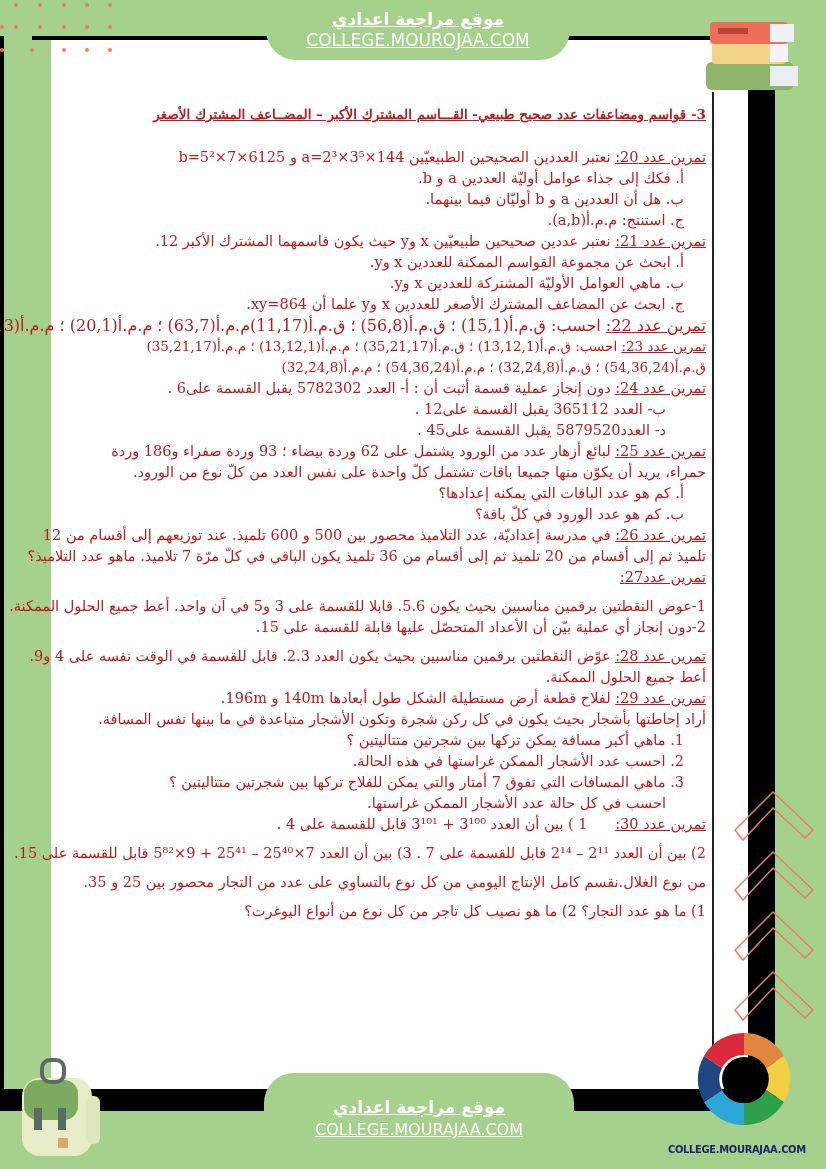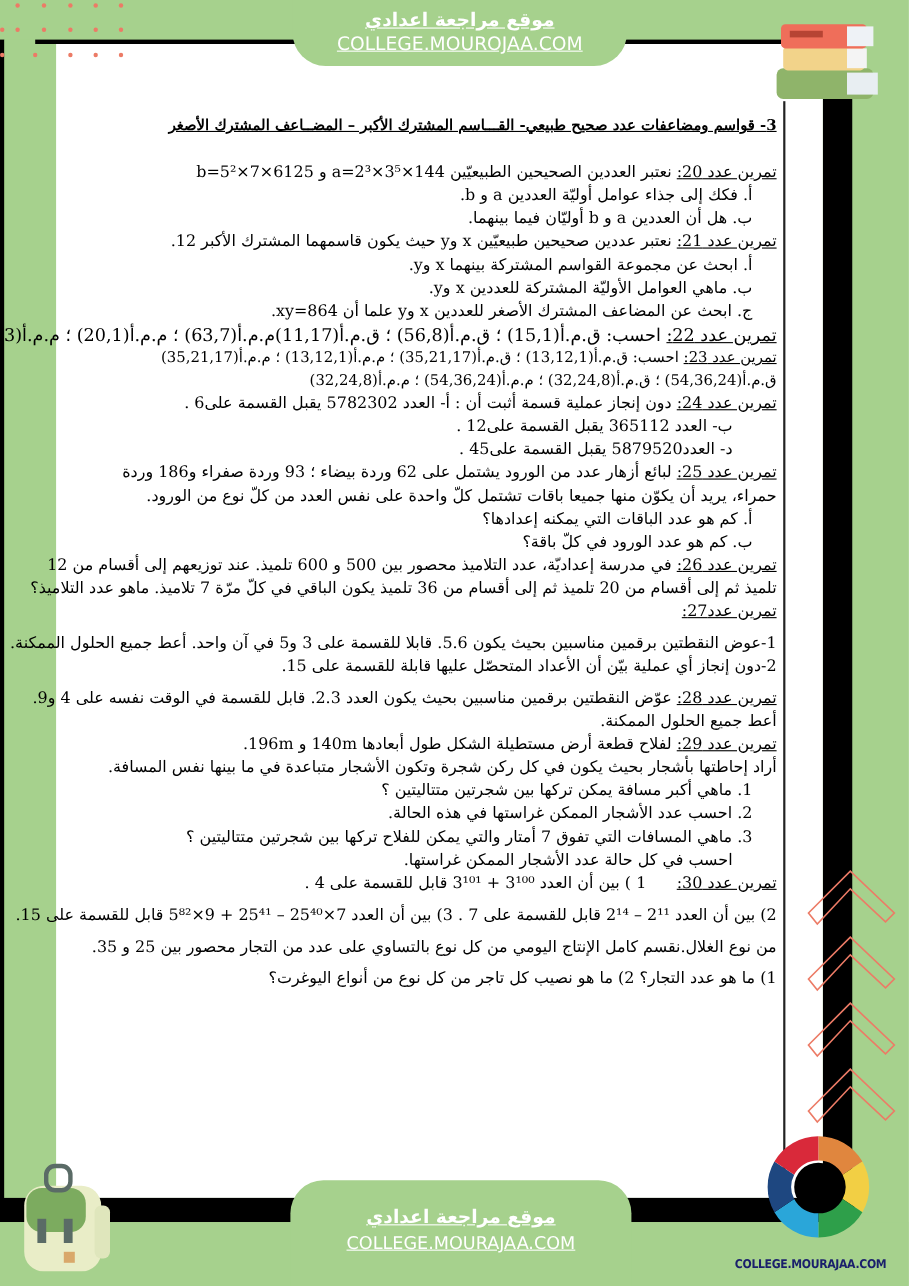--- a/index.html
+++ b/index.html
@@ -30,21 +30,21 @@
   .footer-strip { position:absolute; left:0; top:1111px; width:826px; height:58px; background:#a6d18d; }
 
   
   .books { position:absolute; left:700px; top:14px; width:110px; height:80px; }
   .backpack { position:absolute; left:14px; top:1056px; width:100px; height:100px; }
   .wheel { position:absolute; left:696px; top:1024px; width:96px; height:110px; }
   .site-small { position:absolute; left:668px; top:1143px; width:152px; font-family:"DejaVu Sans Condensed","DejaVu Sans", sans-serif; font-weight:bold; font-size:11px; color:#1a1f6b; letter-spacing:-0.3px; }
   .chevrons { position:absolute; left:733px; top:790px; width:90px; height:260px; }
 
   
-  .content { position:absolute; left:58px; top:104px; width:648px; direction:rtl; text-align:right; color:#000000; font-size:14.5px; line-height:21px; }
+  .content { position:absolute; left:58px; top:104px; width:648px; direction:rtl; text-align:right; color:#b91c1c; font-size:14.5px; line-height:21px; }
   .vline { position:absolute; left:712px; top:92px; width:2px; height:1000px; background:#222; }
   .row { white-space:nowrap; display:block; }
   .title { font-weight:bold; text-decoration:underline; font-size:13.5px; margin-bottom:22px; }
   .ex-lbl { text-decoration:underline; font-weight:normal; }
   .ind1 { padding-right:22px; }
   .ind2 { padding-right:40px; }
   .gap { height:8px; }
 </style>
 </head>
 <body>
@@ -94,25 +94,26 @@
 
 <div class="vline"></div>
 
 <div class="content">
   <div class="row title">3- قواسم ومضاعفات عدد صحيح طبيعي- القـــاسم المشترك الأكبر – المضــاعف المشترك الأصغر</div>
 
   <div>
     <span class="row"><span class="ex-lbl">تمرين عدد 20:</span> <span>نعتبر العددين الصحيحين الطبيعيّين a=2³×3⁵×144 و b=5²×7×6125</span></span>
     <span class="row ind1">أ. فكك إلى جذاء عوامل أوليّة العددين a و b.</span>
     <span class="row ind1">ب. هل أن العددين a و b أوليّان فيما بينهما.</span>
+    <span class="row ind1">ج. استنتج: م.م.أ(a,b).</span>
   </div>
 
   <div>
     <span class="row"><span class="ex-lbl">تمرين عدد 21:</span> <span>نعتبر عددين صحيحين طبيعيّين x وy حيث يكون قاسمهما المشترك الأكبر 12.</span></span>
-    <span class="row ind1">أ. ابحث عن مجموعة القواسم المشتركة بينهما x وy.</span>
+    <span class="row ind1">أ. ابحث عن مجموعة القواسم الممكنة للعددين x وy.</span>
     <span class="row ind1">ب. ماهي العوامل الأوليّة المشتركة للعددين x وy.</span>
     <span class="row ind1">ج. ابحث عن المضاعف المشترك الأصغر للعددين x وy علما أن xy=864.</span>
   </div>
 
   <div>
     <span class="row" style="font-size:16px"><span class="ex-lbl">تمرين عدد 22:</span> <span>احسب: ق.م.أ(15,1) ؛ ق.م.أ(56,8) ؛ ق.م.أ(11,17)م.م.أ(63,7) ؛ م.م.أ(20,1) ؛ م.م.أ(19,13)</span></span>
   </div>
 
   <div>
     <span class="row" style="font-size:13.5px"><span class="ex-lbl">تمرين عدد 23:</span> <span>احسب: ق.م.أ(13,12,1) ؛ ق.م.أ(35,21,17) ؛ م.م.أ(13,12,1) ؛ م.م.أ(35,21,17)</span></span>

